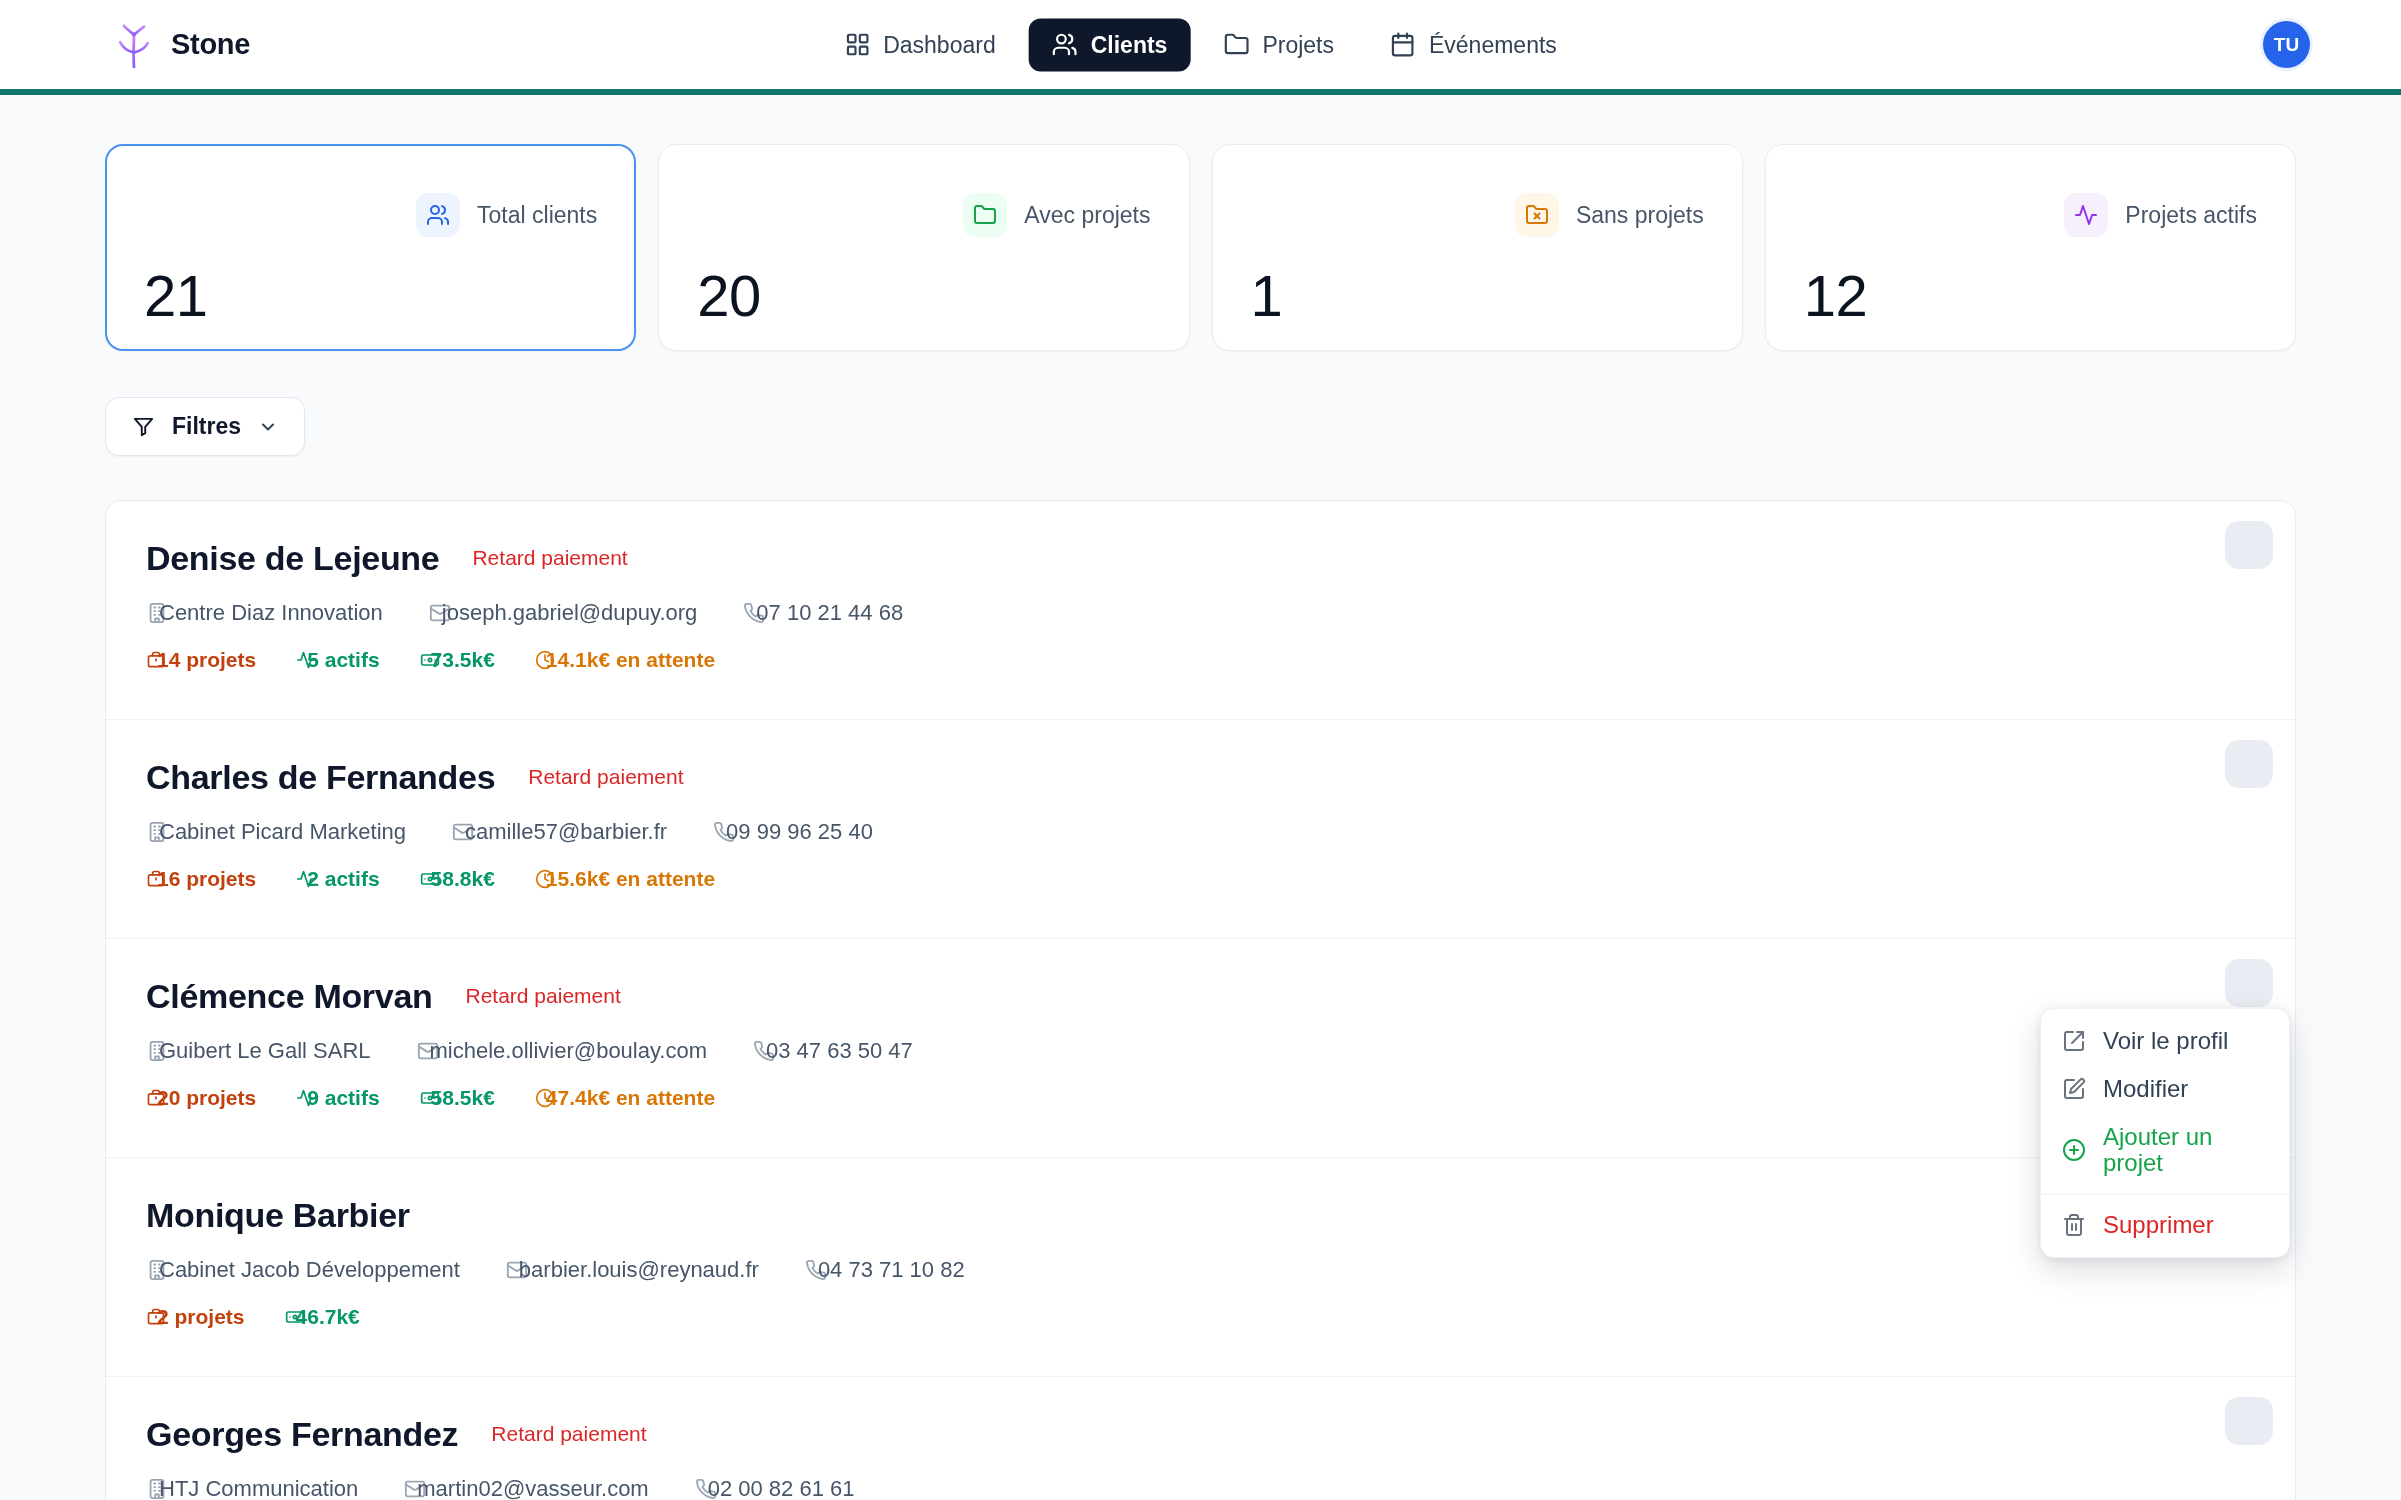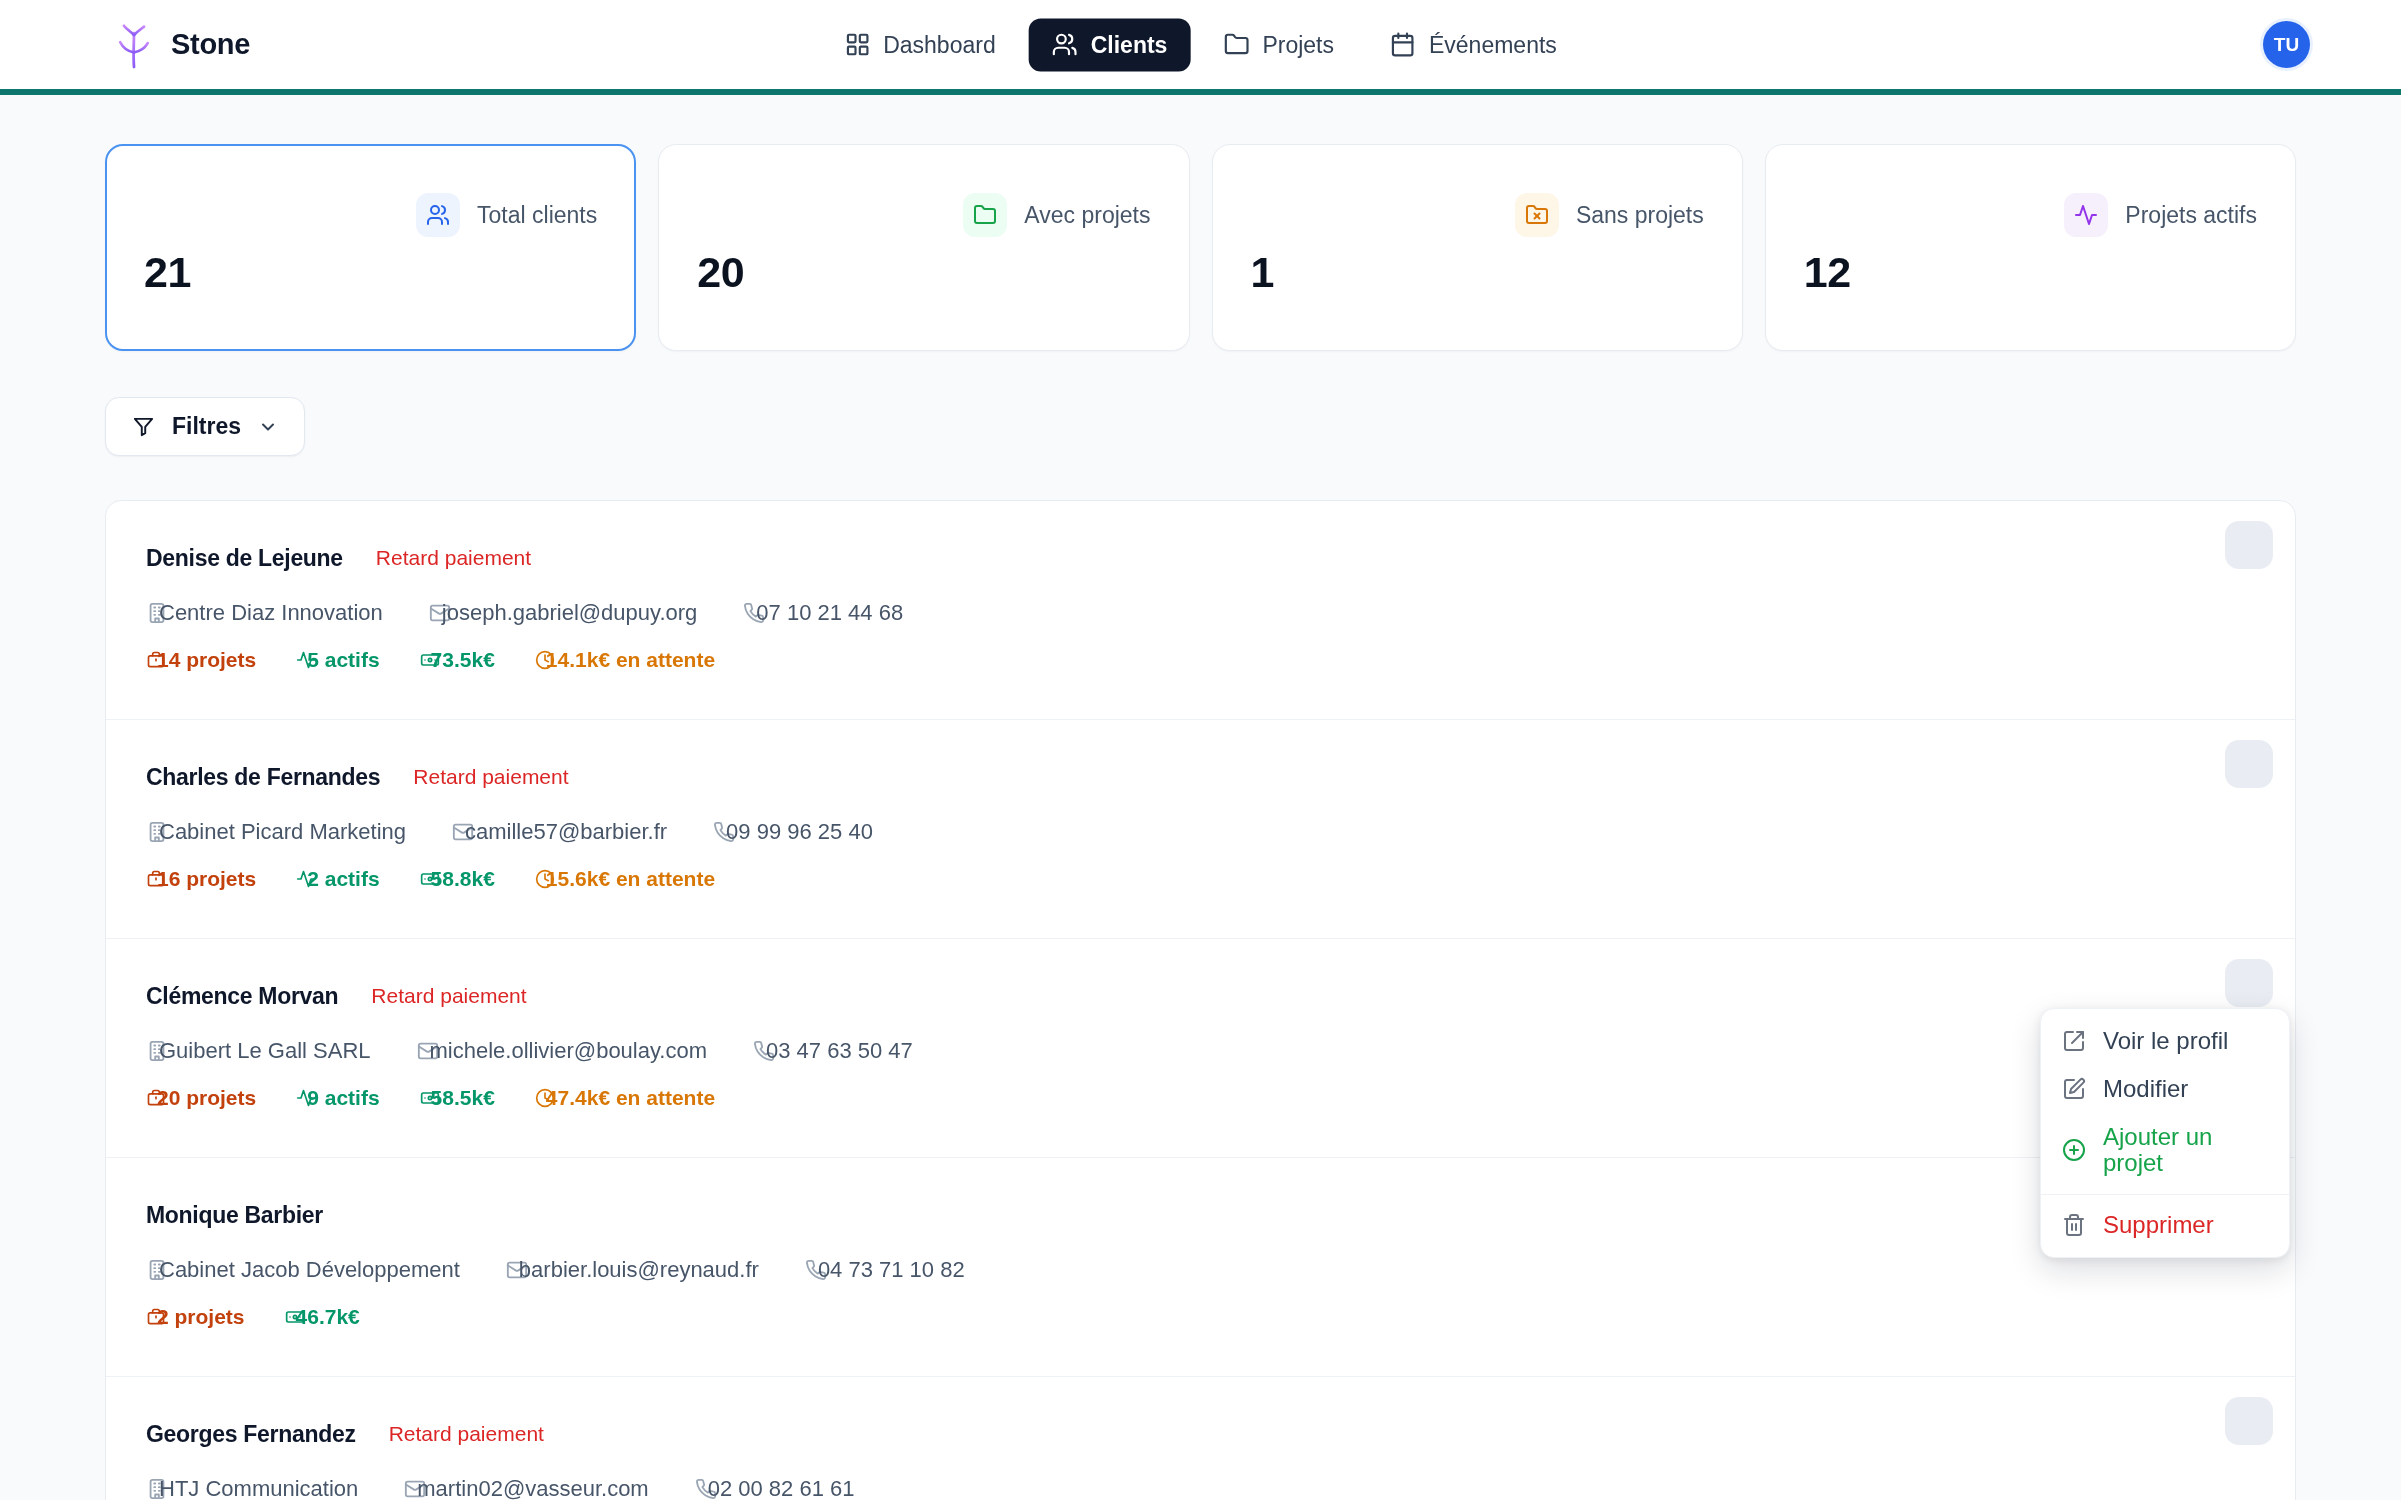--- a/index.html
+++ b/index.html
@@ -40,40 +40,40 @@
   .stats { display:grid; grid-template-columns:repeat(4,1fr); gap:22px; margin-top:49px; }
   .stat-card {
     background:#fff; border:1px solid #e8ecf1; border-radius:18px; height:207px;
     padding:48px 38px; box-shadow:0 1px 2px rgba(16,24,40,.04); cursor:pointer;
   }
   .stat-card.selected { border:2px solid #4b93f0; padding:47px 37px; }
   .stat-head { display:flex; align-items:center; gap:17px;justify-content:flex-end; }
   .stat-icon { width:44px; height:44px; border-radius:12px; display:flex; align-items:center; justify-content:center; }
   .stat-icon svg { width:24px; height:24px; }
   .stat-label { font-size:23px; color:#475569; font-weight:500; }
-  .stat-value { font-size:43px; font-weight:700; margin-top:11px; color:#0b1220; letter-spacing:-.5px; }
+  .stat-value { font-size:58px; font-weight:400; margin-top:25px; color:#0b1220; letter-spacing:-.5px; }
 
   
   .filters-btn {
     margin-top:46px; display:flex; align-items:center; gap:17px; height:59px; padding:0 26px;
     background:#fff; border:1px solid #e2e8f0; border-radius:14px;
     font-family:inherit; font-size:23px; font-weight:600; color:#0f172a;
     box-shadow:0 1px 2px rgba(16,24,40,.05); cursor:pointer;
   }
   .filters-btn .funnel { width:23px; height:23px; }
   .filters-btn .chev { width:20px; height:20px; color:#334155; }
 
   
   .client-list {
     margin-top:44px; background:#fff; border:1px solid #e8ecf1; border-radius:16px;
   }
   .client-row { position:relative; padding:40px 40px 46px; }
   .client-row + .client-row { border-top:1px solid #eef1f5; }
   .row-head { display:flex; align-items:center; gap:24px; }
-  .client-name { font-size:23px; font-weight:700; color:#0f172a; letter-spacing:-.3px; line-height:34px; }
+  .client-name { font-size:34px; font-weight:700; color:#0f172a; letter-spacing:-.3px; line-height:34px; }
   .badge { display:flex; align-items:center; gap:9px; color:#dc2626; font-size:21px; font-weight:500; }
   .badge svg { width:21px; height:21px; }
   .row-details { display:flex; align-items:center; gap:46px; margin-top:24px; line-height:28px; }
   .detail { display:flex; align-items:center; gap:13px; font-size:22px; color:#475569; }
   .detail svg { width:22px; height:22px; color:#9aa5b4; flex:none; }
   .row-stats { display:flex; align-items:center; gap:40px; margin-top:20px; line-height:26px; }
   .stat-chip { display:flex; align-items:center; gap:11px; font-size:21px; font-weight:600; }
   .stat-chip svg { width:20px; height:20px; flex:none; }
   .chip-projects { color:#c2410c; }
   .chip-active   { color:#059669; }

